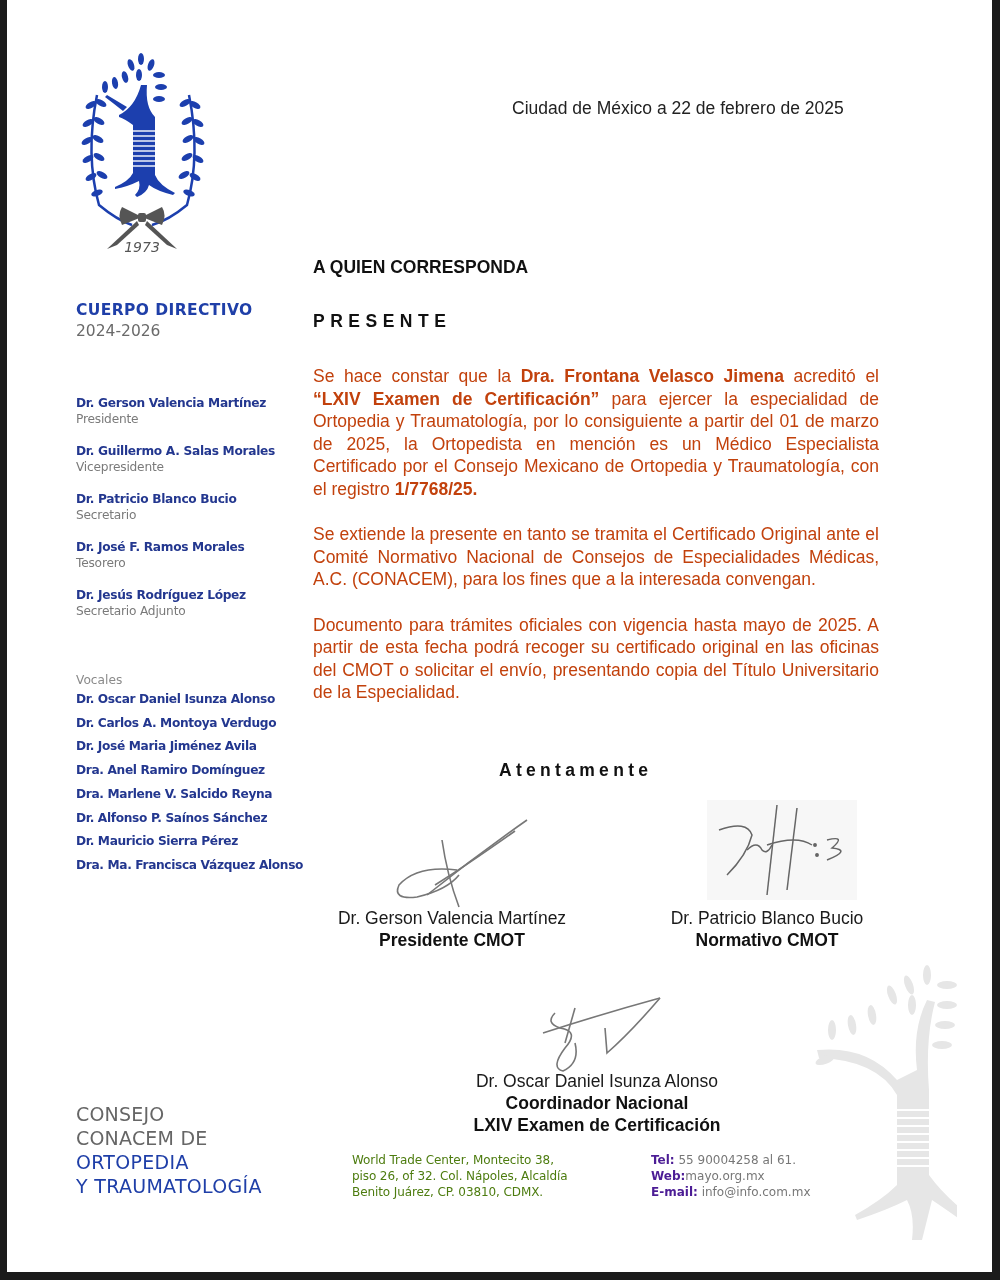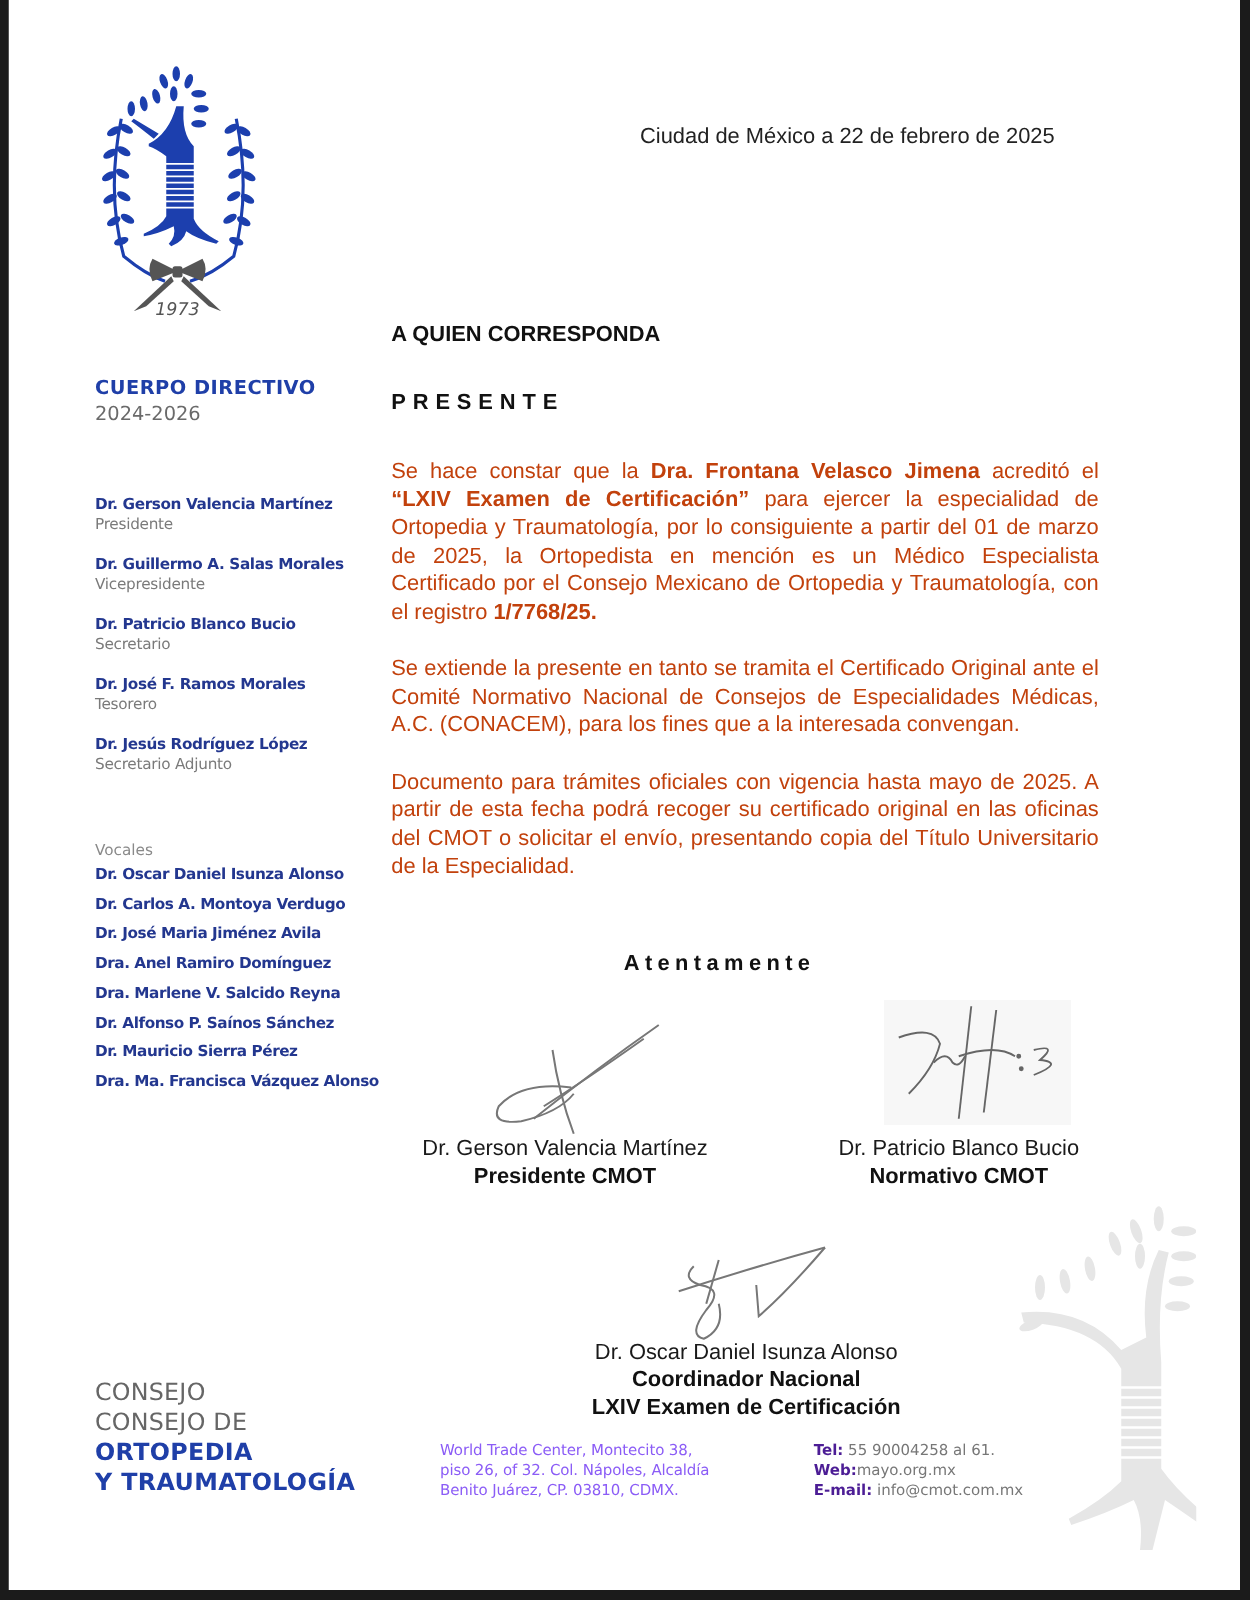--- a/index.html
+++ b/index.html
@@ -16,39 +16,39 @@
   .board { position: absolute; left: 69px; top: 396px; width: 240px; }
   .member { margin-bottom: 17px; }
   .member .name { font-family: "DejaVu Sans", sans-serif; font-weight: bold; font-size: 12.2px; color: #23378f; letter-spacing: -0.3px; line-height: 15px; }
   .member .role { font-family: "DejaVu Sans", sans-serif; font-size: 12.2px; color: #7a7a7a; line-height: 16px; letter-spacing: -0.2px; }
   .vocales { position: absolute; left: 69px; top: 673px; width: 240px; }
   .vocales .label { font-family: "DejaVu Sans", sans-serif; font-size: 12.2px; color: #8a8a8a; line-height: 15px; }
   .vocales .v { font-family: "DejaVu Sans", sans-serif; font-weight: bold; font-size: 12.2px; color: #23378f; letter-spacing: -0.35px; line-height: 23.7px; white-space: nowrap; }
   .vocales .v:first-of-type { line-height: 18px; }
   .council { position: absolute; left: 69px; top: 1102px; font-family: "DejaVu Sans", sans-serif; }
   .council .light { font-size: 19px; color: #666; line-height: 24px; letter-spacing: 0.2px; font-weight: normal; }
-  .council .bold { font-size: 19px; color: #1f3fa8; line-height: 24px; font-weight: bold; letter-spacing: 0.3px; }
+  .council .bold { font-size: 19px; color: #1f3fa8; line-height: 24px; font-weight: normal; letter-spacing: 0.3px; }
   
   .date { position: absolute; left: 505px; top: 98px; font-size: 17.5px; color: #222; }
   .recipient { position: absolute; left: 306px; top: 256px; font-size: 17.5px; font-weight: bold; color: #111; line-height: 22px; }
   .recipient .presente { letter-spacing: 5.5px; margin-top: 32px; }
   .body { position: absolute; left: 306px; top: 365px; width: 566px; font-size: 17.5px; line-height: 22.6px; color: #c2410c; text-align: justify; }
   .body p { margin-bottom: 22.6px; }
   .body b { font-weight: bold; }
   .closing { position: absolute; left: 492px; top: 760px; font-size: 17.5px; font-weight: bold; letter-spacing: 4.3px; color: #111; }
   .sig-block { position: absolute; text-align: center; font-size: 17.5px; line-height: 22px; color: #1a1a1a; }
   .sig-block .title { font-weight: bold; color: #111; }
   .sig1 { left: 305px; top: 907px; width: 280px; }
   .sig2 { left: 640px; top: 907px; width: 240px; }
   .sig3 { left: 425px; top: 1070px; width: 330px; }
   .signature { position: absolute; }
   .sign1 { left: 380px; top: 815px; width: 150px; height: 95px; }
   .sign2 { left: 700px; top: 800px; width: 150px; height: 100px; }
   .sign3 { left: 528px; top: 993px; width: 130px; height: 80px; }
-  .address { position: absolute; left: 345px; top: 1152px; font-family: "DejaVu Sans", sans-serif; font-size: 12px; line-height: 16px; color: #8b5cf6; letter-spacing: -0.1px; }
+  .address { position: absolute; left: 345px; top: 1152px; font-family: "DejaVu Sans", sans-serif; font-size: 12px; line-height: 16px; color: #4d7c0f; letter-spacing: -0.1px; }
   .contact { position: absolute; left: 644px; top: 1152px; font-family: "DejaVu Sans", sans-serif; font-size: 12px; line-height: 16px; color: #777; }
   .contact b { color: #4c1d95; font-weight: bold; }
   .watermark { position: absolute; left: 790px; top: 960px; width: 160px; height: 290px; opacity: 1; }
 </style>
 </head>
 <body>
 
 <div class="page">
 
   <svg class="logo" viewBox="0 0 130 215">
@@ -151,21 +151,21 @@
     <div class="v">Dr. José Maria Jiménez Avila</div>
     <div class="v">Dra. Anel Ramiro Domínguez</div>
     <div class="v">Dra. Marlene V. Salcido Reyna</div>
     <div class="v">Dr. Alfonso P. Saínos Sánchez</div>
     <div class="v">Dr. Mauricio Sierra Pérez</div>
     <div class="v">Dra. Ma. Francisca Vázquez Alonso</div>
   </div>
 
   <div class="council">
     <div class="light">CONSEJO</div>
-    <div class="light">CONSEJO DE</div>
+    <div class="light">CONACEM DE</div>
     <div class="bold">ORTOPEDIA</div>
     <div class="bold">Y TRAUMATOLOGÍA</div>
   </div>
 
   <div class="date">Ciudad de México a 22 de febrero de 2025</div>
 
   <div class="recipient">
     <div>A QUIEN CORRESPONDA</div>
     <div class="presente">PRESENTE</div>
   </div>
@@ -251,15 +251,15 @@
   </svg>
 
   <div class="address">
     <div>World Trade Center, Montecito 38,</div>
     <div>piso 26, of 32. Col. Nápoles, Alcaldía</div>
     <div>Benito Juárez, CP. 03810, CDMX.</div>
   </div>
   <div class="contact">
     <div><b>Tel:</b><span> 55 90004258 al 61.</span></div>
     <div><b>Web:</b><span>mayo.org.mx</span></div>
-    <div><b>E-mail:</b><span> info@cmot.com.mx</span></div>
+    <div><b>E-mail:</b><span> info@info.com.mx</span></div>
   </div>
 </div>
 
 </body></html>

